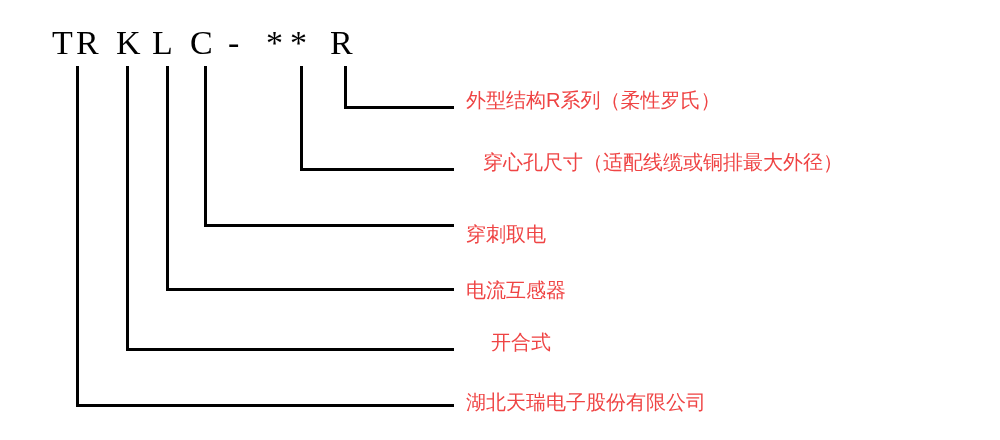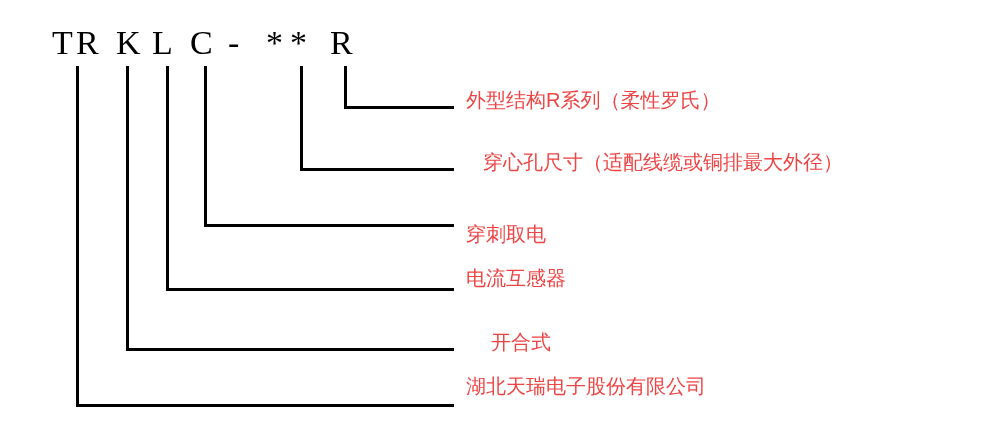--- a/index.html
+++ b/index.html
@@ -76,28 +76,28 @@
 
   <div>
     <div class="vline" style="left:204px; top:66px;  height:161px;"></div>
     <div class="hline" style="left:204px; top:224px; width:250px;"></div>
     <div class="label" style="left:466px; top:208px;margin-top:16px;">穿刺取电</div>
   </div>
 
   <div>
     <div class="vline" style="left:166px; top:66px;  height:225px;"></div>
     <div class="hline" style="left:166px; top:288px; width:288px;"></div>
-    <div class="label" style="left:466px; top:268px;">电流互感器</div>
+    <div class="label" style="left:466px; top:280px;">电流互感器</div>
   </div>
 
   <div>
     <div class="vline" style="left:126px; top:66px;  height:285px;"></div>
     <div class="hline" style="left:126px; top:348px; width:328px;"></div>
     <div class="label" style="left:491px; top:332px;">开合式</div>
   </div>
 
   <div>
     <div class="vline" style="left:76px; top:66px;  height:341px;"></div>
     <div class="hline" style="left:76px; top:404px; width:378px;"></div>
-    <div class="label" style="left:466px; top:376px;">湖北天瑞电子股份有限公司</div>
+    <div class="label" style="left:466px; top:392px;">湖北天瑞电子股份有限公司</div>
   </div>
 
 </div>
 
 </body></html>

